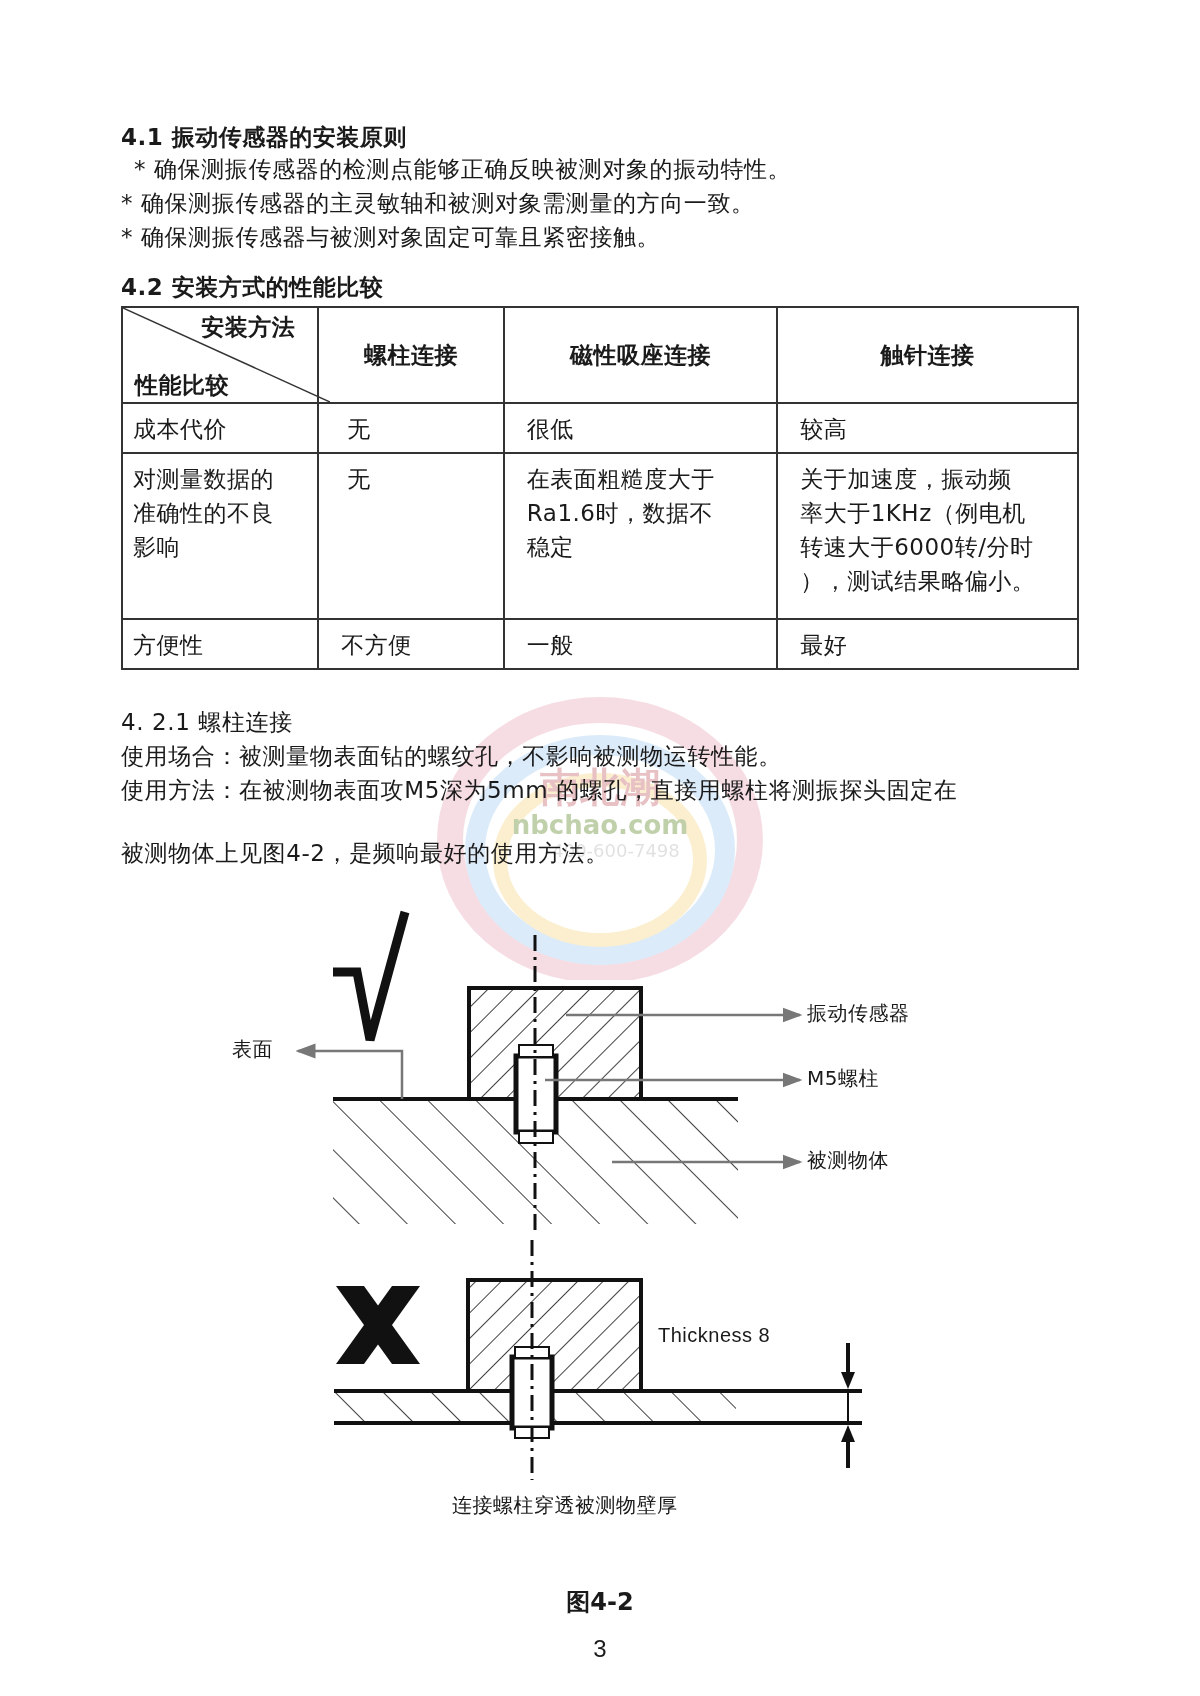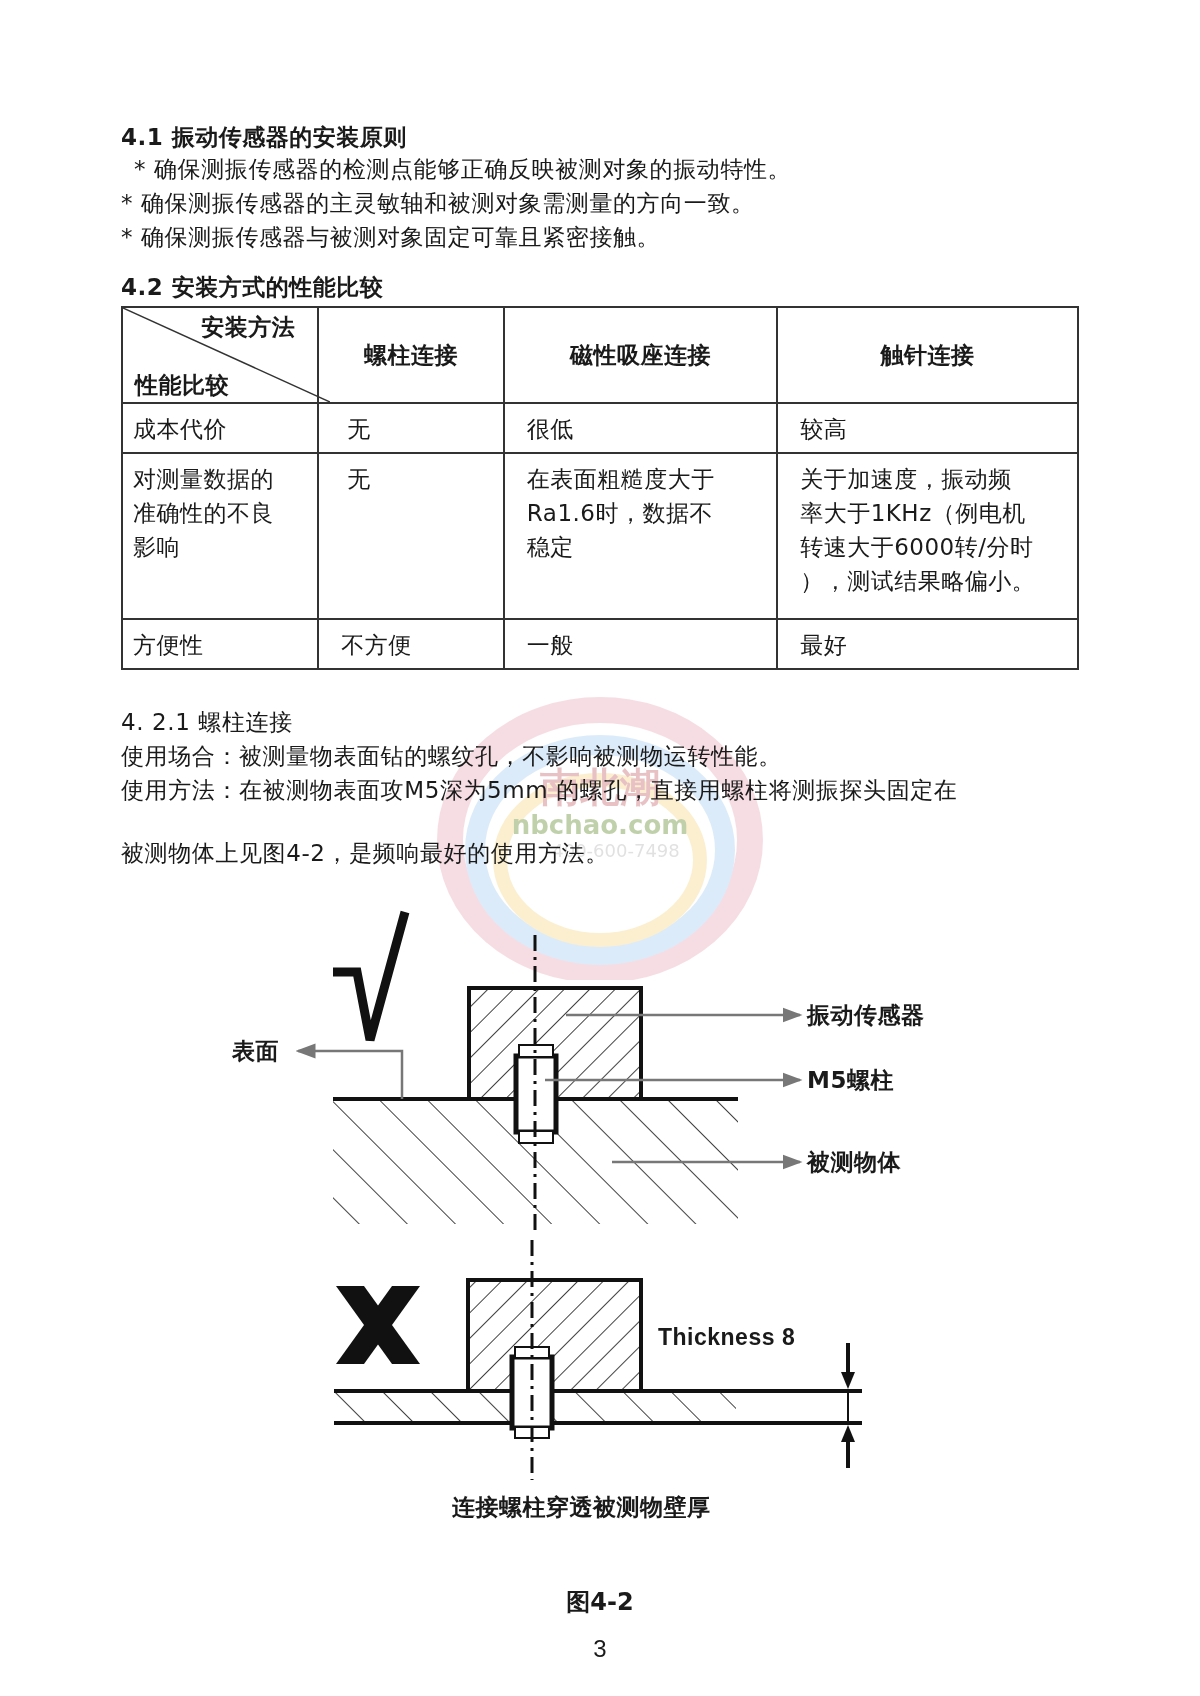--- a/index.html
+++ b/index.html
@@ -9,21 +9,21 @@
   .h { font-weight: bold; font-size: 23px; letter-spacing: 0.5px; }
   .p { font-size: 23px; line-height: 34px; letter-spacing: 0.6px; white-space: nowrap; }
   table.cmp { position: absolute; left: 121px; top: 306px; width: 958px;
               border-collapse: collapse; font-size: 23px; letter-spacing: 0.5px; }
   table.cmp td { border: 2px solid #333; vertical-align: top; padding: 8px 10px 0 10px; line-height: 34px; }
   table.cmp tr.head td { height: 92px; vertical-align: middle; text-align: center; font-weight: bold; padding: 0; }
   .diag { position: relative; height: 94px; }
   .diag .tr { position: absolute; right: 12px; top: 2px; font-weight: bold; }
   .diag .bl { position: absolute; left: 2px; bottom: 0px; font-weight: bold; }
   .diag svg { position: absolute; left: -10px; top: 0; }
-  .lbl { font-size: 23px; letter-spacing: 0.5px; white-space: nowrap; font-weight: bold; }
+  .lbl { font-size: 20px; letter-spacing: 0.5px; white-space: nowrap; }
   .watermark { position: absolute; left: 430px; top: 690px; width: 340px; height: 290px; opacity: 0.35; }
 </style>
 </head>
 <body>
 
 <div class="watermark">
   <svg width="340" height="290" viewBox="0 0 340 290">
     <ellipse cx="170" cy="150" rx="150" ry="130" fill="none" stroke="#e8a0b0" stroke-width="26"></ellipse>
     <ellipse cx="170" cy="160" rx="125" ry="105" fill="none" stroke="#9cc8f0" stroke-width="20"></ellipse>
     <ellipse cx="170" cy="170" rx="100" ry="80" fill="none" stroke="#f5d27a" stroke-width="14"></ellipse>

